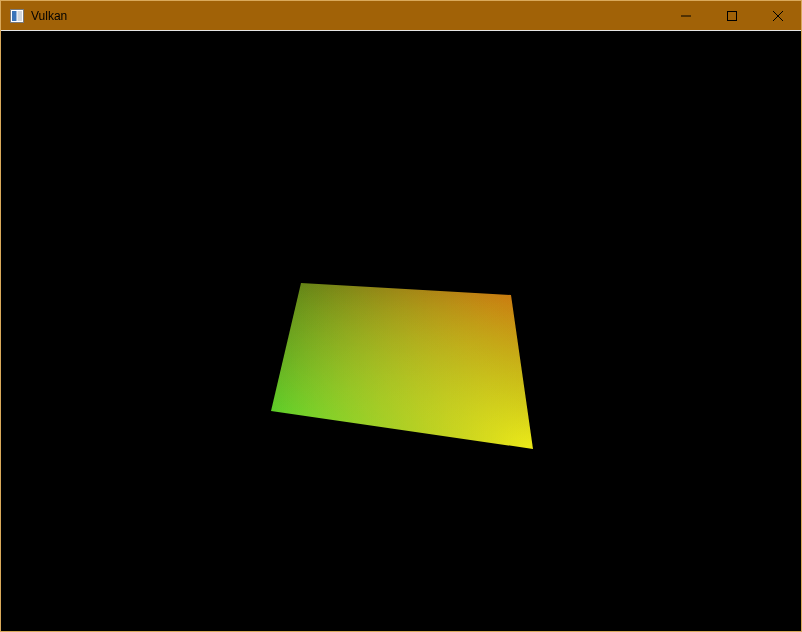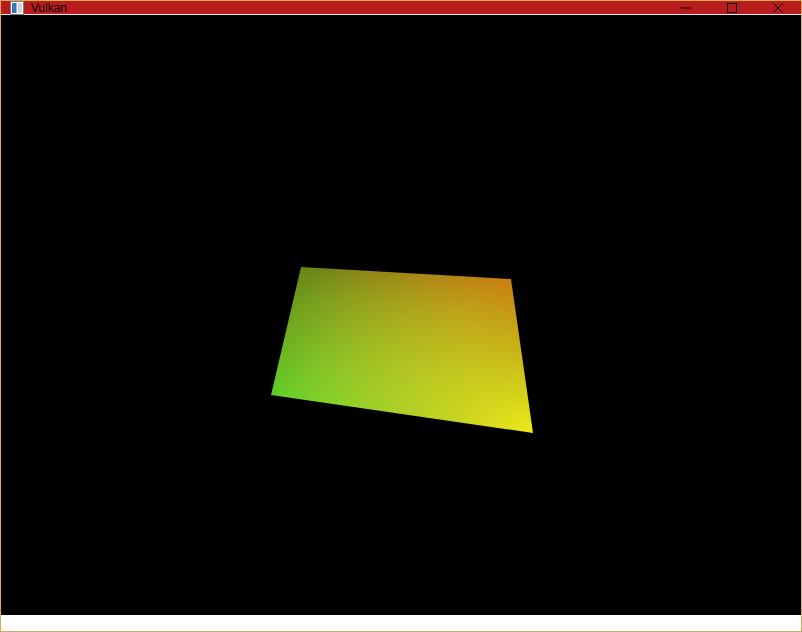--- a/index.html
+++ b/index.html
@@ -10,22 +10,22 @@
     body {
       width: 802px;
       height: 632px;
       font-family: "Segoe UI", Tahoma, sans-serif;
       font-size: 12px;
       background: #ffffff;
       overflow: hidden;
       border: 1px solid #d9a95b;
     }
     .titlebar {
-      height: 14px;
-      background: #b91c1c;
+      height: 30px;
+      background: #a16207;
       display: flex;
       align-items: center;
       border-bottom: 1px solid #e5e5e5;
     }
     .app-icon {
       width: 16px;
       height: 16px;
       margin: 0 6px 0 8px;
       display: inline-flex;
       align-items: center;

